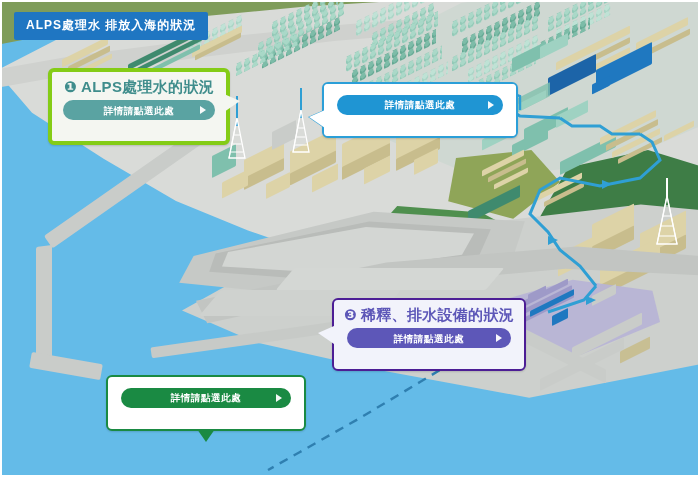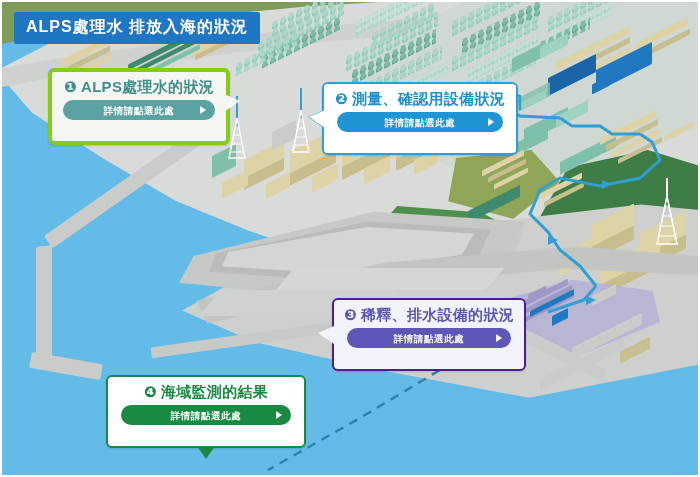--- a/index.html
+++ b/index.html
@@ -280,21 +280,21 @@
     border-top:13px solid #1a8a43;
     border-left:9px solid transparent;
     border-right:9px solid transparent;
   }
 
   
   #title-banner{
     position:absolute;left:14px;top:12px;
     background:#1f76c2;
     color:#ffffff;
-    font-size:16px;
+    font-size:12px;
     font-weight:bold;
     letter-spacing:1px;
     padding:5px 12px 6px 12px;
     border-radius:2px;
     z-index:60;
     white-space:nowrap;
   }
 
   
   #tunnel svg{position:absolute;left:0;top:0;}
@@ -496,23 +496,20 @@
       <div class="btn">
         <span class="lbl">詳情請點選此處</span>
         <span class="arw"></span>
       </div>
     </div>
     <div class="tail"></div>
   </div>
 
   <div class="panel" id="panel2">
     <div class="card">
-      <div class="ttl">
-        <span class="num">❷</span><span>測量、確認用設備狀況</span>
-      </div>
       <div class="btn">
         <span class="lbl">詳情請點選此處</span>
         <span class="arw"></span>
       </div>
     </div>
     <div class="tail"></div>
   </div>
 
   <div class="panel" id="panel3">
     <div class="card">
@@ -522,23 +519,20 @@
       <div class="btn">
         <span class="lbl">詳情請點選此處</span>
         <span class="arw"></span>
       </div>
     </div>
     <div class="tail"></div>
   </div>
 
   <div class="panel" id="panel4">
     <div class="card">
-      <div class="ttl">
-        <span class="num">❹</span><span>海域監測的結果</span>
-      </div>
       <div class="btn">
         <span class="lbl">詳情請點選此處</span>
         <span class="arw"></span>
       </div>
     </div>
     <div class="tail"></div>
   </div>
 
   <div class="layer" id="frame"></div>
 </div>

